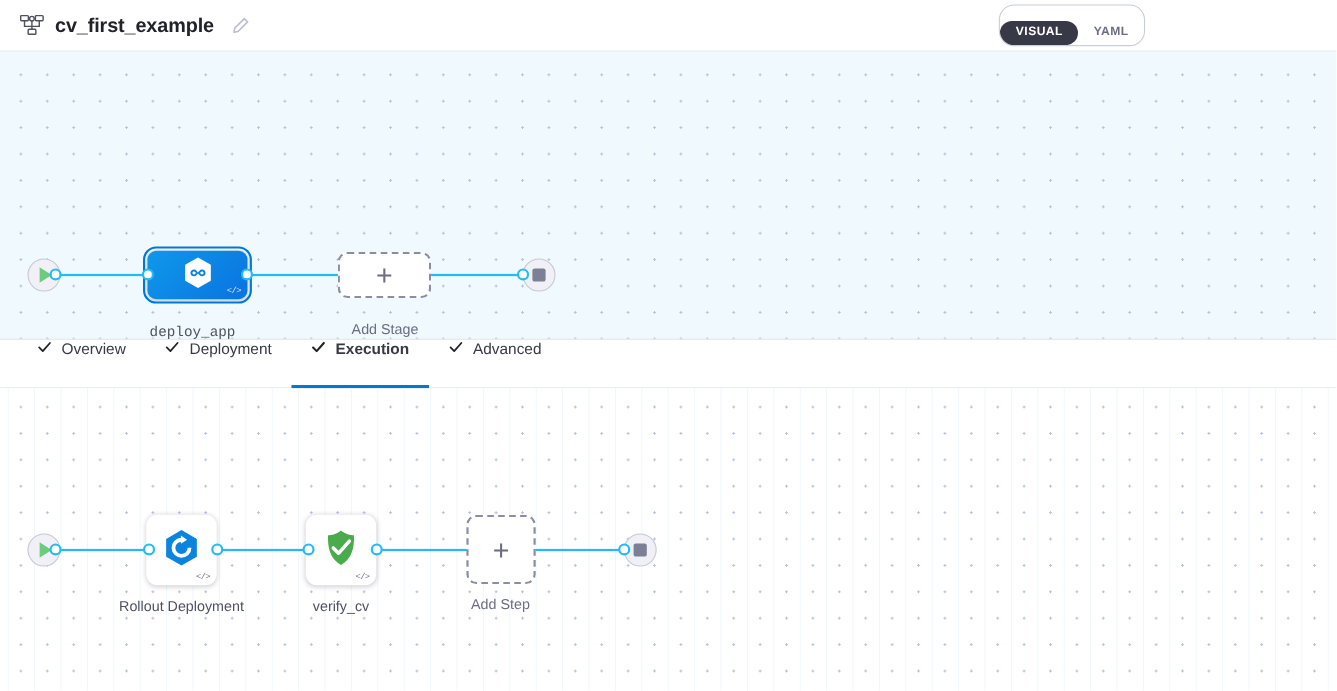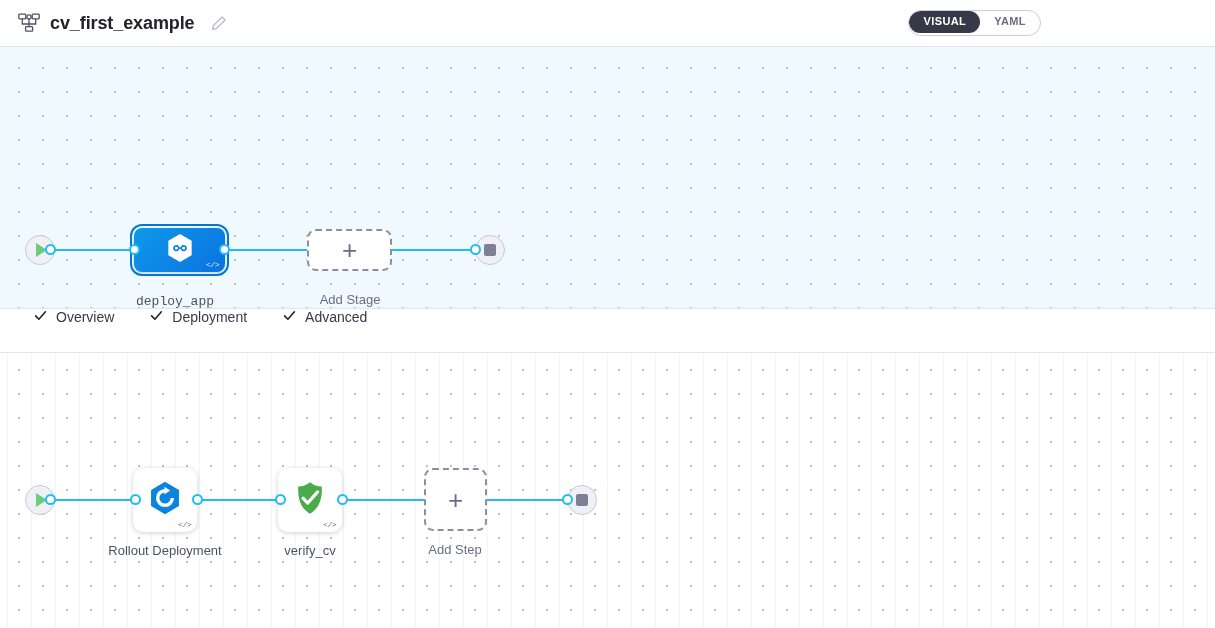--- a/index.html
+++ b/index.html
@@ -24,23 +24,23 @@
   .hdr-left { display: flex; align-items: center; gap: 10px; padding-left: 18px; }
   .pipeline-icon { width: 22px; height: 20px; display: block; }
   .hdr-title {
     font-size: 18px; font-weight: bold; color: #22222a;
     letter-spacing: -0.1px;
   }
   .edit-icon { width: 16px; height: 16px; display: block; margin-left: 6px; cursor: pointer; }
 
   .hdr-right { margin-left: auto; padding-right: 174px; }
   .view-toggle {
-    display: flex; align-items: flex-start;
+    display: flex; align-items: flex-end;
     border: 1px solid #c9cddb; border-radius: 14px;
-    height: 26px; background: #ffffff; overflow: hidden;
+    height: 38px; background: #ffffff; overflow: hidden;
   }
   .view-opt {
     font-size: 11px; font-weight: bold; letter-spacing: 0.4px;
     padding: 0 14px; height: 22px; line-height: 21px;
     color: #6b6d85; cursor: pointer; border-radius: 14px;
   }
   .view-opt.active { background: #383946; color: #ffffff; }
 
   
   .canvas {
@@ -239,20 +239,28 @@
 
     <div class="tab">
       <span class="tick">
         <svg viewBox="0 0 13 13" width="13" height="13" fill="none" stroke="#22222a" stroke-width="1.6" stroke-linecap="round" stroke-linejoin="round">
             <path d="M1.6 6.9 L4.9 10.2 L11.4 2.8"></path>
           </svg>
       </span>
       <span>Deployment</span>
     </div>
 
+    <div class="tab active">
+      <span class="tick">
+        <svg viewBox="0 0 13 13" width="13" height="13" fill="none" stroke="#22222a" stroke-width="1.9" stroke-linecap="round" stroke-linejoin="round">
+            <path d="M1.6 6.9 L4.9 10.2 L11.4 2.8"></path>
+          </svg>
+      </span>
+      <span>Execution</span>
+    </div>
 
     <div class="tab">
       <span class="tick">
         <svg viewBox="0 0 13 13" width="13" height="13" fill="none" stroke="#22222a" stroke-width="1.6" stroke-linecap="round" stroke-linejoin="round">
             <path d="M1.6 6.9 L4.9 10.2 L11.4 2.8"></path>
           </svg>
       </span>
       <span>Advanced</span>
     </div>
   </div>

